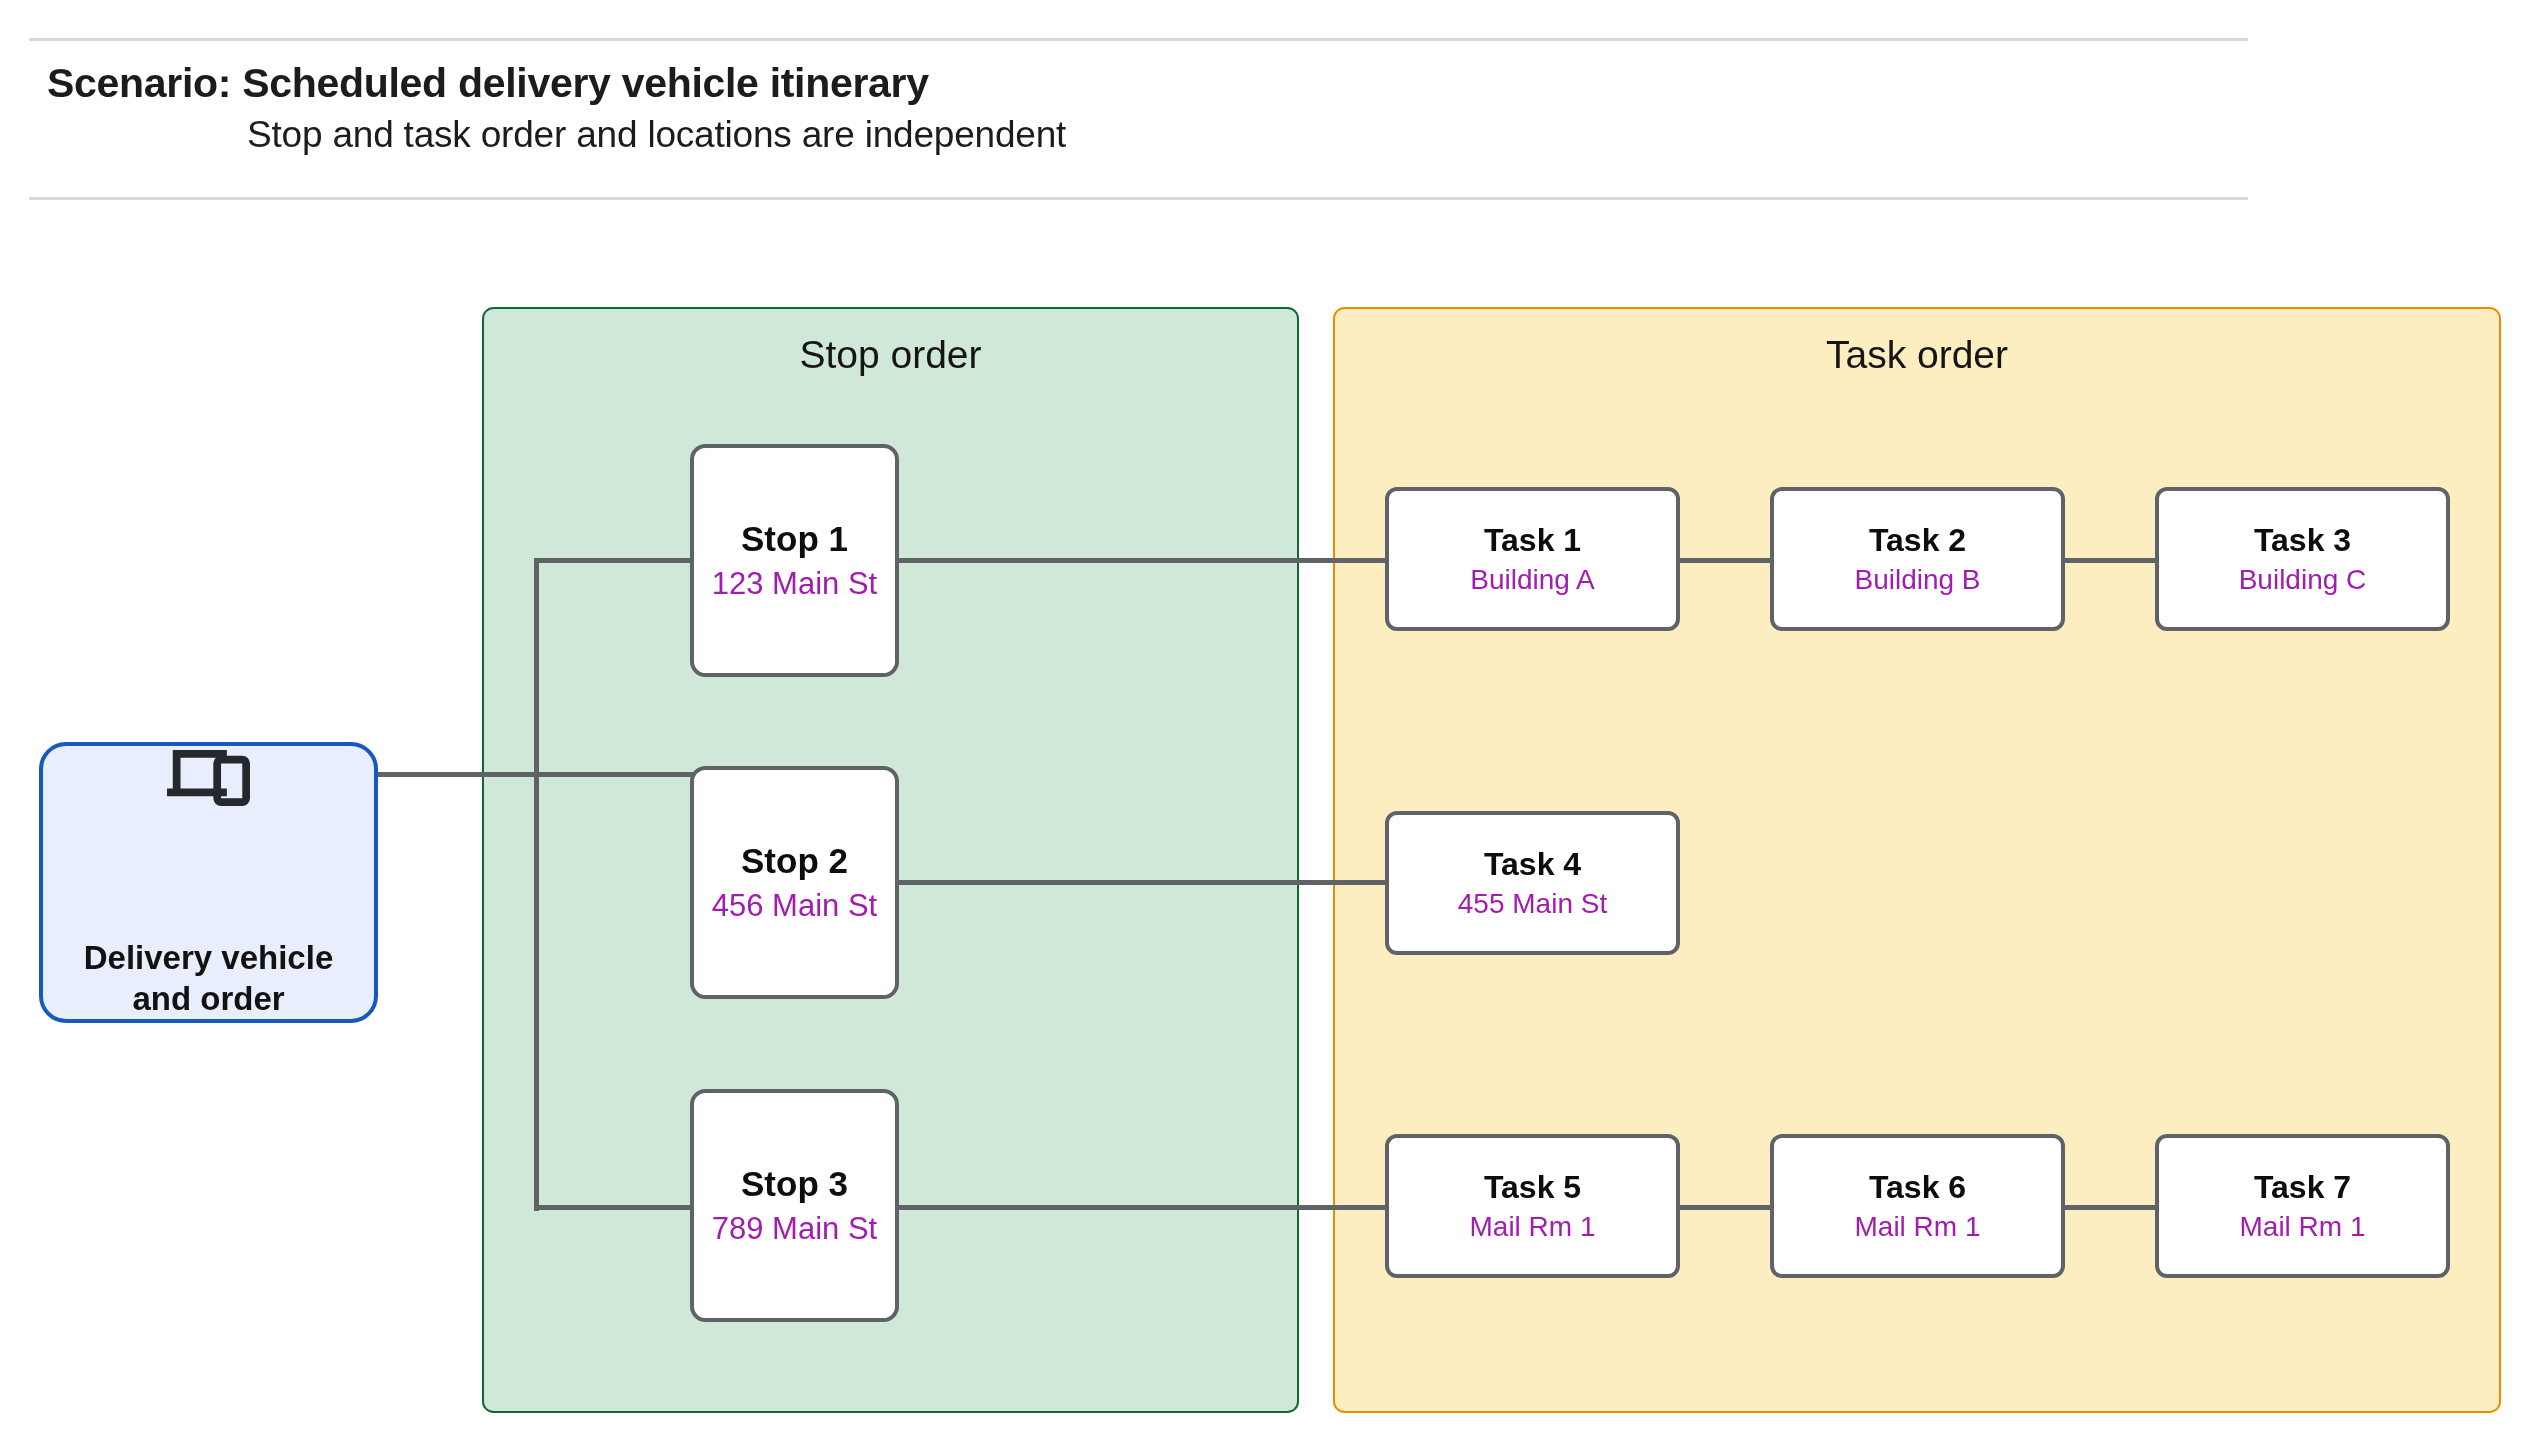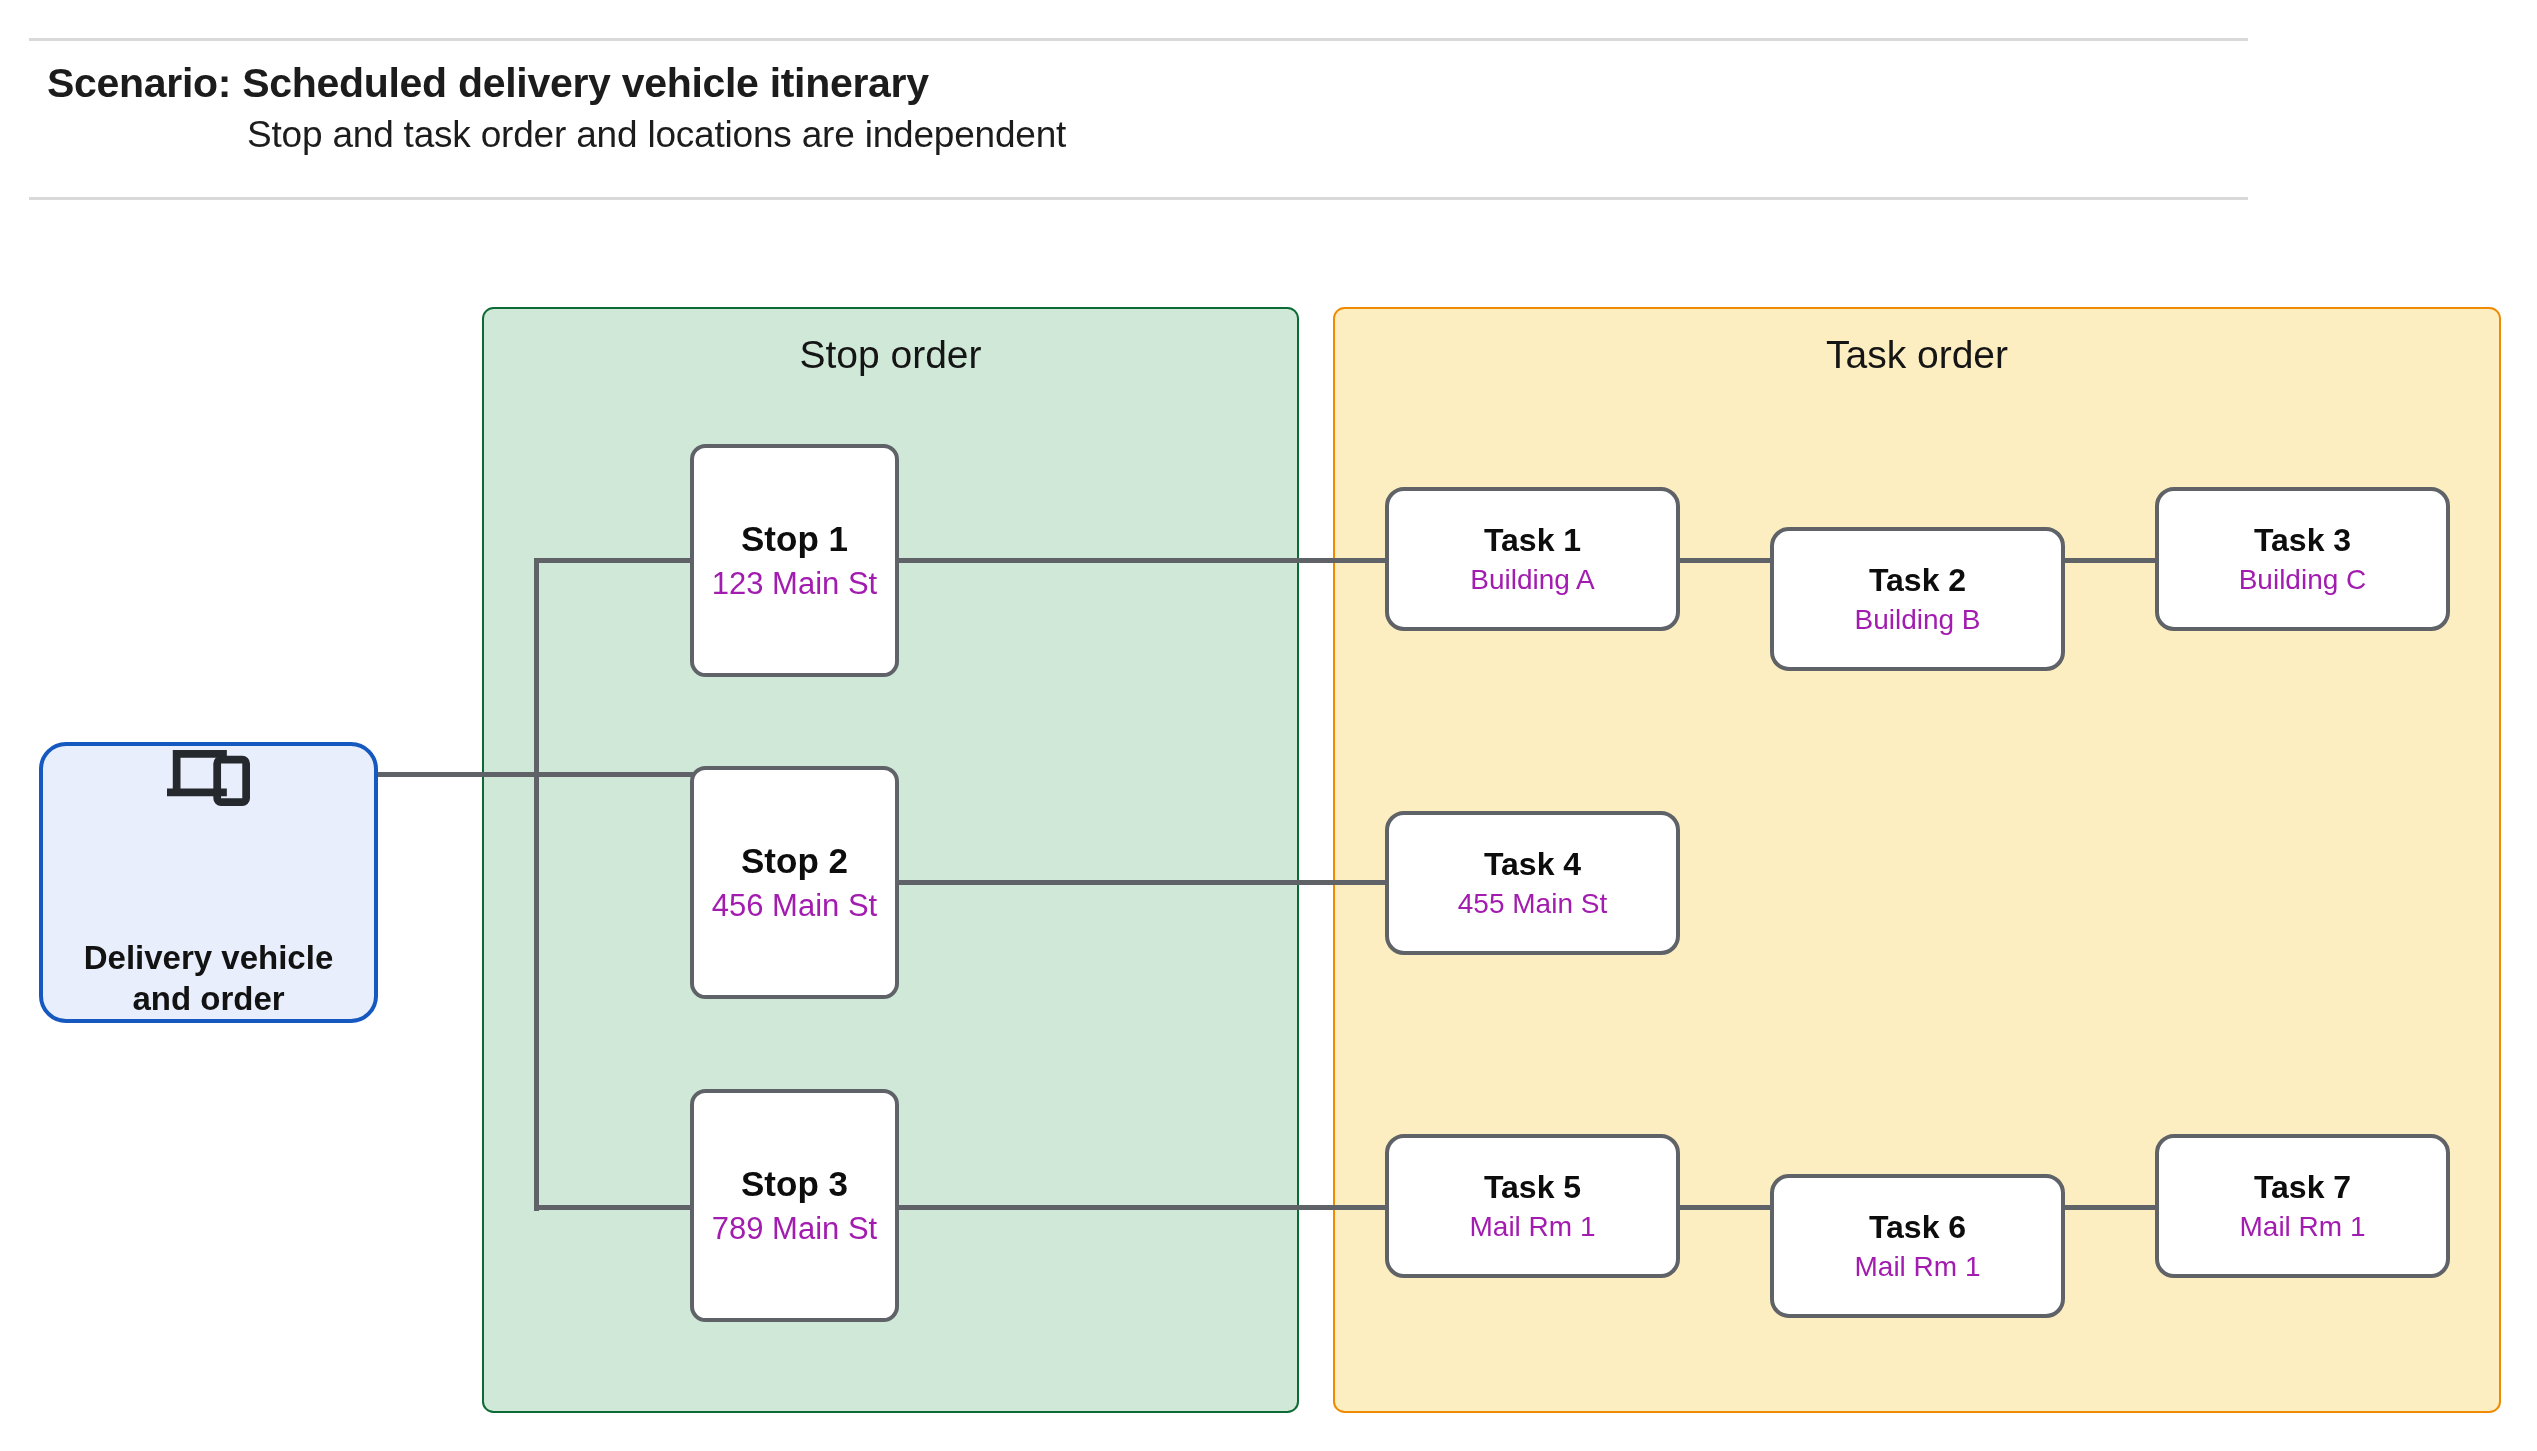--- a/index.html
+++ b/index.html
@@ -57,25 +57,25 @@
     text-align:center;
   }
   .node .n-title{font-size:35px;font-weight:700;color:#0d0d0d;line-height:1.15;}
   .node .n-sub{font-size:31px;font-weight:400;color:#a21caf;line-height:1.2;margin-top:5.8px;}
 
   .stop-node{width:209px;height:233px;left:690px;}
   .stop-1{top:444px;}
   .stop-2{top:766px;}
   .stop-3{top:1089px;}
 
-  .task-node{height:144px;border-radius:19px;}
+  .task-node{height:144px;border-radius:12px;}
   .task-node .n-title{font-size:32px;}
   .task-node .n-sub{font-size:28px;margin-top:3.9px;}
   .task-col-1{left:1385px;width:295px;}
-  .task-col-2{left:1770px;width:295px;margin-top:40px;}
+  .task-col-2{left:1770px;width:295px;}
   .task-col-3{left:2155px;width:295px;}
   .task-row-1{top:487px;}
   .task-row-2{top:811px;}
   .task-row-3{top:1134px;}
 
   
   .vehicle{
     position:absolute;left:39px;top:742px;width:339px;height:281px;
     box-sizing:border-box;
     background:#E8EEFC;border:4.8px solid #1558c0;border-radius:27px;

